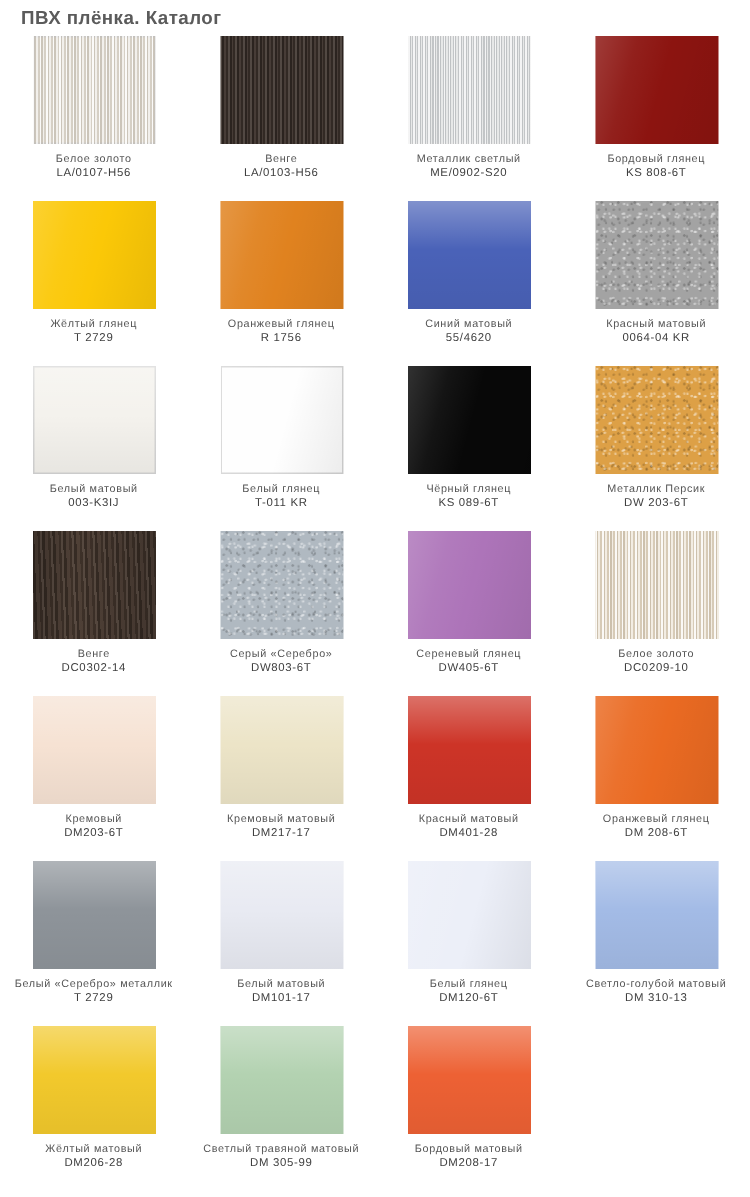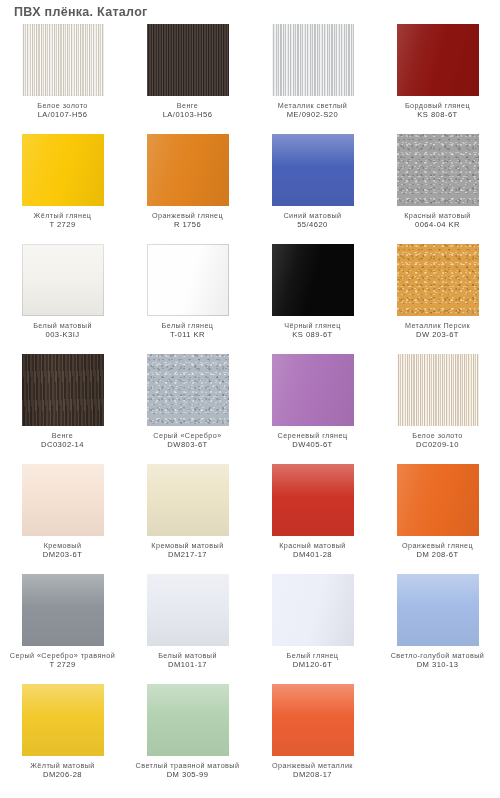--- a/index.html
+++ b/index.html
@@ -260,21 +260,21 @@
       <div class="cell">
         <div class="swatch tex-gloss" style="background: rgb(234, 106, 34);"></div>
         <div class="labels">
           <span class="nm">Оранжевый глянец</span>
           <span class="cd">DM 208-6T</span>
         </div>
       </div>
       <div class="cell">
         <div class="swatch tex-grad-v" style="background: rgb(142, 148, 154);"></div>
         <div class="labels">
-          <span class="nm">Серый «Серебро» травяной</span>
+          <span class="nm">Белый «Серебро» металлик</span>
           <span class="cd">T 2729</span>
         </div>
       </div>
       <div class="cell">
         <div class="swatch tex-grad-v" style="background: rgb(232, 234, 242);"></div>
         <div class="labels">
           <span class="nm">Белый матовый</span>
           <span class="cd">DM101-17</span>
         </div>
       </div>
@@ -302,19 +302,19 @@
       <div class="cell">
         <div class="swatch tex-grad-v" style="background: rgb(179, 210, 177);"></div>
         <div class="labels">
           <span class="nm">Светлый травяной матовый</span>
           <span class="cd">DM 305-99</span>
         </div>
       </div>
       <div class="cell">
         <div class="swatch tex-grad-v" style="background: rgb(237, 97, 52);"></div>
         <div class="labels">
-          <span class="nm">Оранжевый металлик</span>
+          <span class="nm">Бордовый матовый</span>
           <span class="cd">DM208-17</span>
         </div>
       </div>
     </div>
 
 </div>
 
 </body></html>

